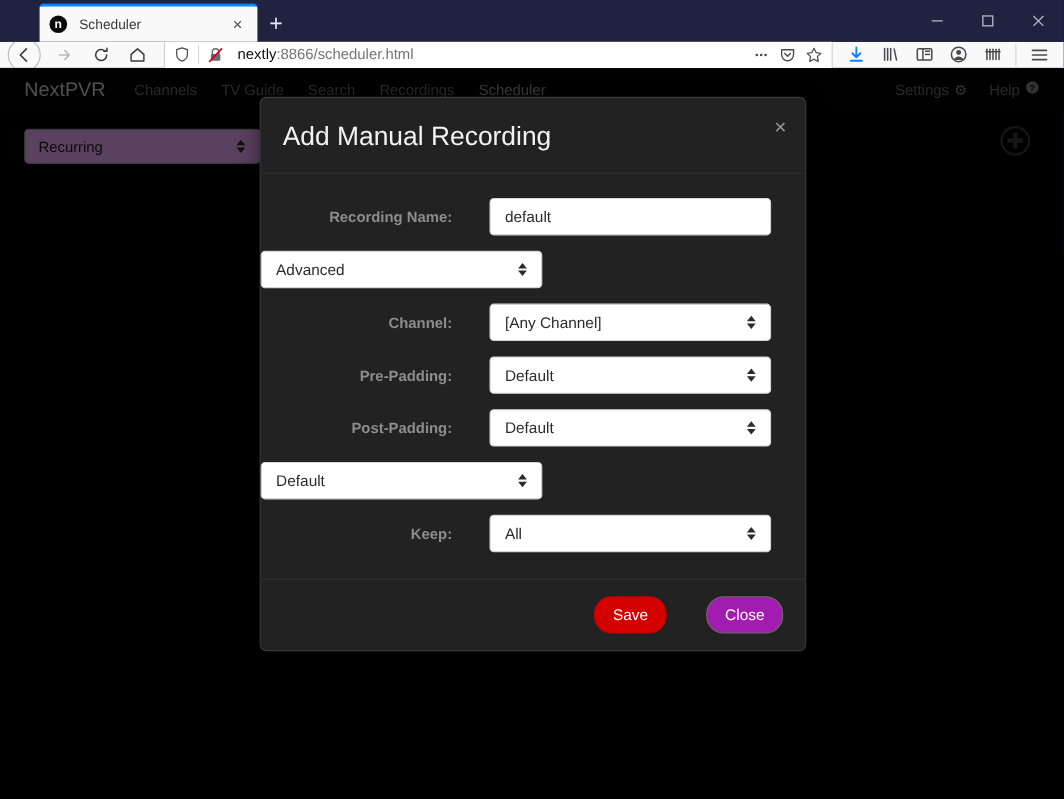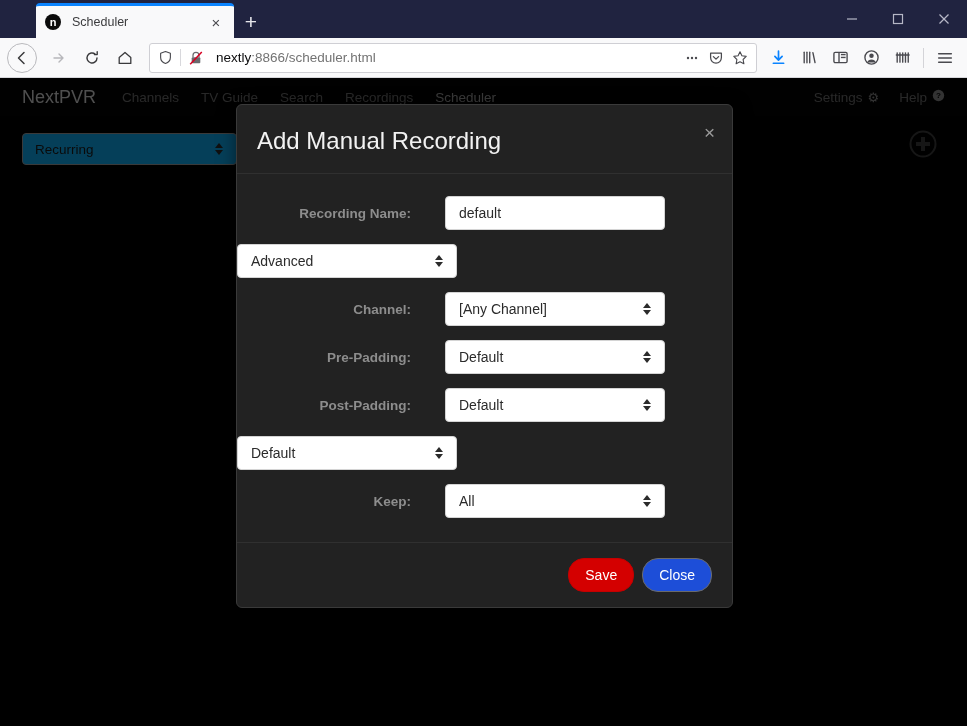--- a/index.html
+++ b/index.html
@@ -69,21 +69,21 @@
   }
   .winbtn {
     width: 46px; height: 38px;
     display: flex; align-items: center; justify-content: center;
     color: #b6b7c6;
   }
   .winbtn svg { display: block; }
 
   
   .navbar {
-    height: 40px;
+    height: 24px;
     background: #f9f9fa;
     border-bottom: 1px solid #d7d7db;
     display: flex; align-items: center;
     padding: 0 7px;
     flex: 0 0 auto;
   }
   .navbtn {
     width: 33px; height: 33px;
     display: flex; align-items: center; justify-content: center;
     color: #3a3a3c;
@@ -167,21 +167,21 @@
   .pvr-right-item {
     font-size: 13.5px; color: #6b6b6b;
     display: flex; align-items: flex-end; gap: 5px;
   }
   .pvr-right-item .gi { font-size: 13px; color: #868686; }
 
   .pvr-body { position: relative; height: 100%; }
   .filter-select {
     position: absolute; left: 22px; top: 17px;
     width: 215px; height: 32px;
-    background: #0ea5e9;
+    background: #f0abfc;
     border: 1px solid #9a9a9a;
     border-radius: 4px;
     color: #1b1b1b;
     font-size: 13.5px;
     display: flex; align-items: center;
     padding: 0 10px 0 12px;
   }
   .filter-select .lbl { flex: 1 1 auto; }
   .add-btn {
     position: absolute; right: 30px; top: 14px;
@@ -230,21 +230,21 @@
   .form-label {
     width: 208px;
     text-align: right;
     padding-right: 34px;
     font-size: 13.5px;
     color: #8d8d8d;
     font-weight: bold;
     flex: 0 0 auto;
   }
   .form-control {
-    width: 220px;
+    width: 256px;
     height: 34px;
     background: #fff;
     border: 1px solid #d4d4d4;
     border-radius: 4px;
     font-size: 14px;
     color: #2b2b2b;
     display: flex; align-items: center;
     padding: 0 10px 0 13px;
   }
   .form-control .val { flex: 1 1 auto; white-space: nowrap; overflow: hidden; }
@@ -272,21 +272,21 @@
   .btn {
     height: 34px;
     padding: 0 16px;
     border-radius: 16px;
     font-size: 14px;
     color: #fff;
     display: flex; align-items: center; justify-content: center;
     border: 1px solid transparent;
   }
   .btn-save { background: #d40000; border-color: #c40000; }
-  .btn-close { background: #1d4ed8; border-color: #6a6a6a; }
+  .btn-close { background: #a21caf; border-color: #6a6a6a; margin-left: 28px; }
 </style>
 </head>
 <body>
 
 <div id="browser-window">
 
   <div class="tabstrip">
     <div class="tab">
       <div class="tab-favicon">n</div>
       <div class="tab-title">Scheduler</div>

